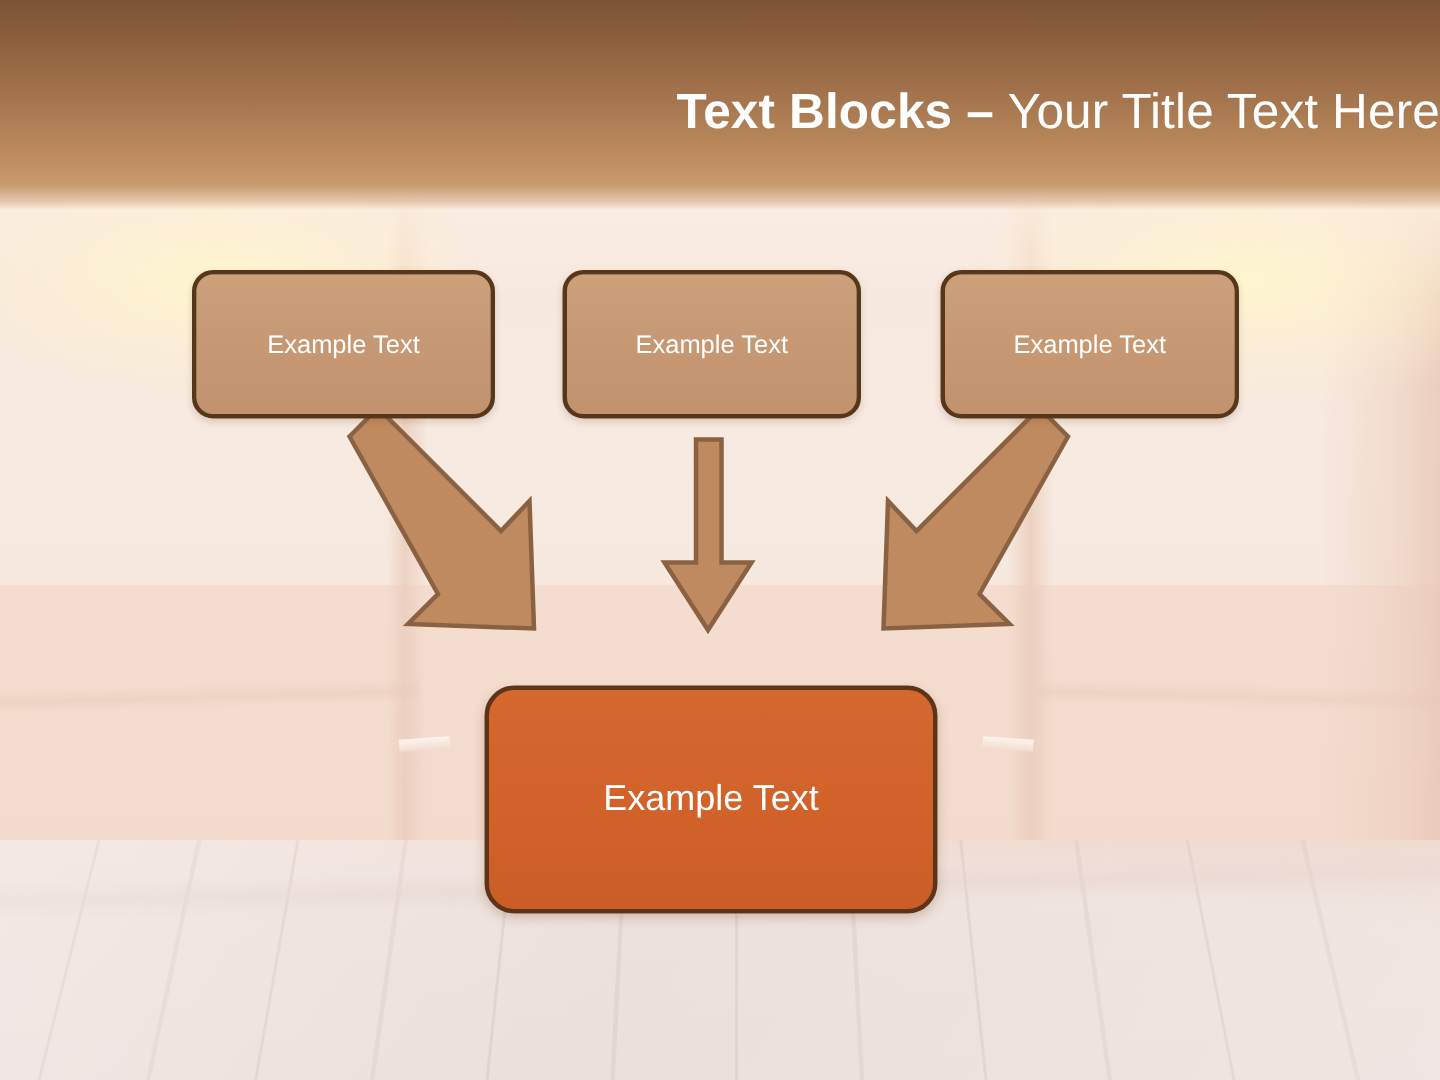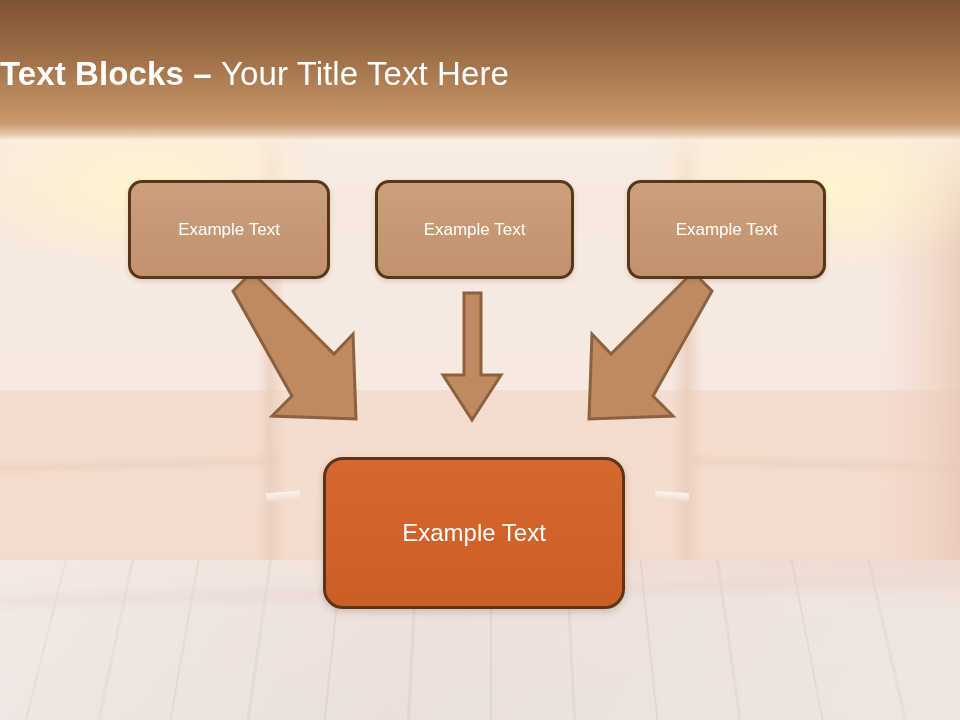--- a/index.html
+++ b/index.html
@@ -162,21 +162,21 @@
         #a2734c 45%,
         #bb8a5e 72%,
         #c99a70 88%,
         rgba(214,168,131,0.55) 96%,
         rgba(224,186,155,0.0) 100%);
   }
   .title {
     position: absolute;
     left: 0; top: 52px;
     width: 960px;
-    text-align: left;
+    text-align: right;
     color: #ffffff;
     font-size: 33px;
     line-height: 44px;
     letter-spacing: 0.1px;
     white-space: nowrap;
   }
   .title .strong { font-weight: bold; }
   .title .light  { font-weight: normal; }
 
   

